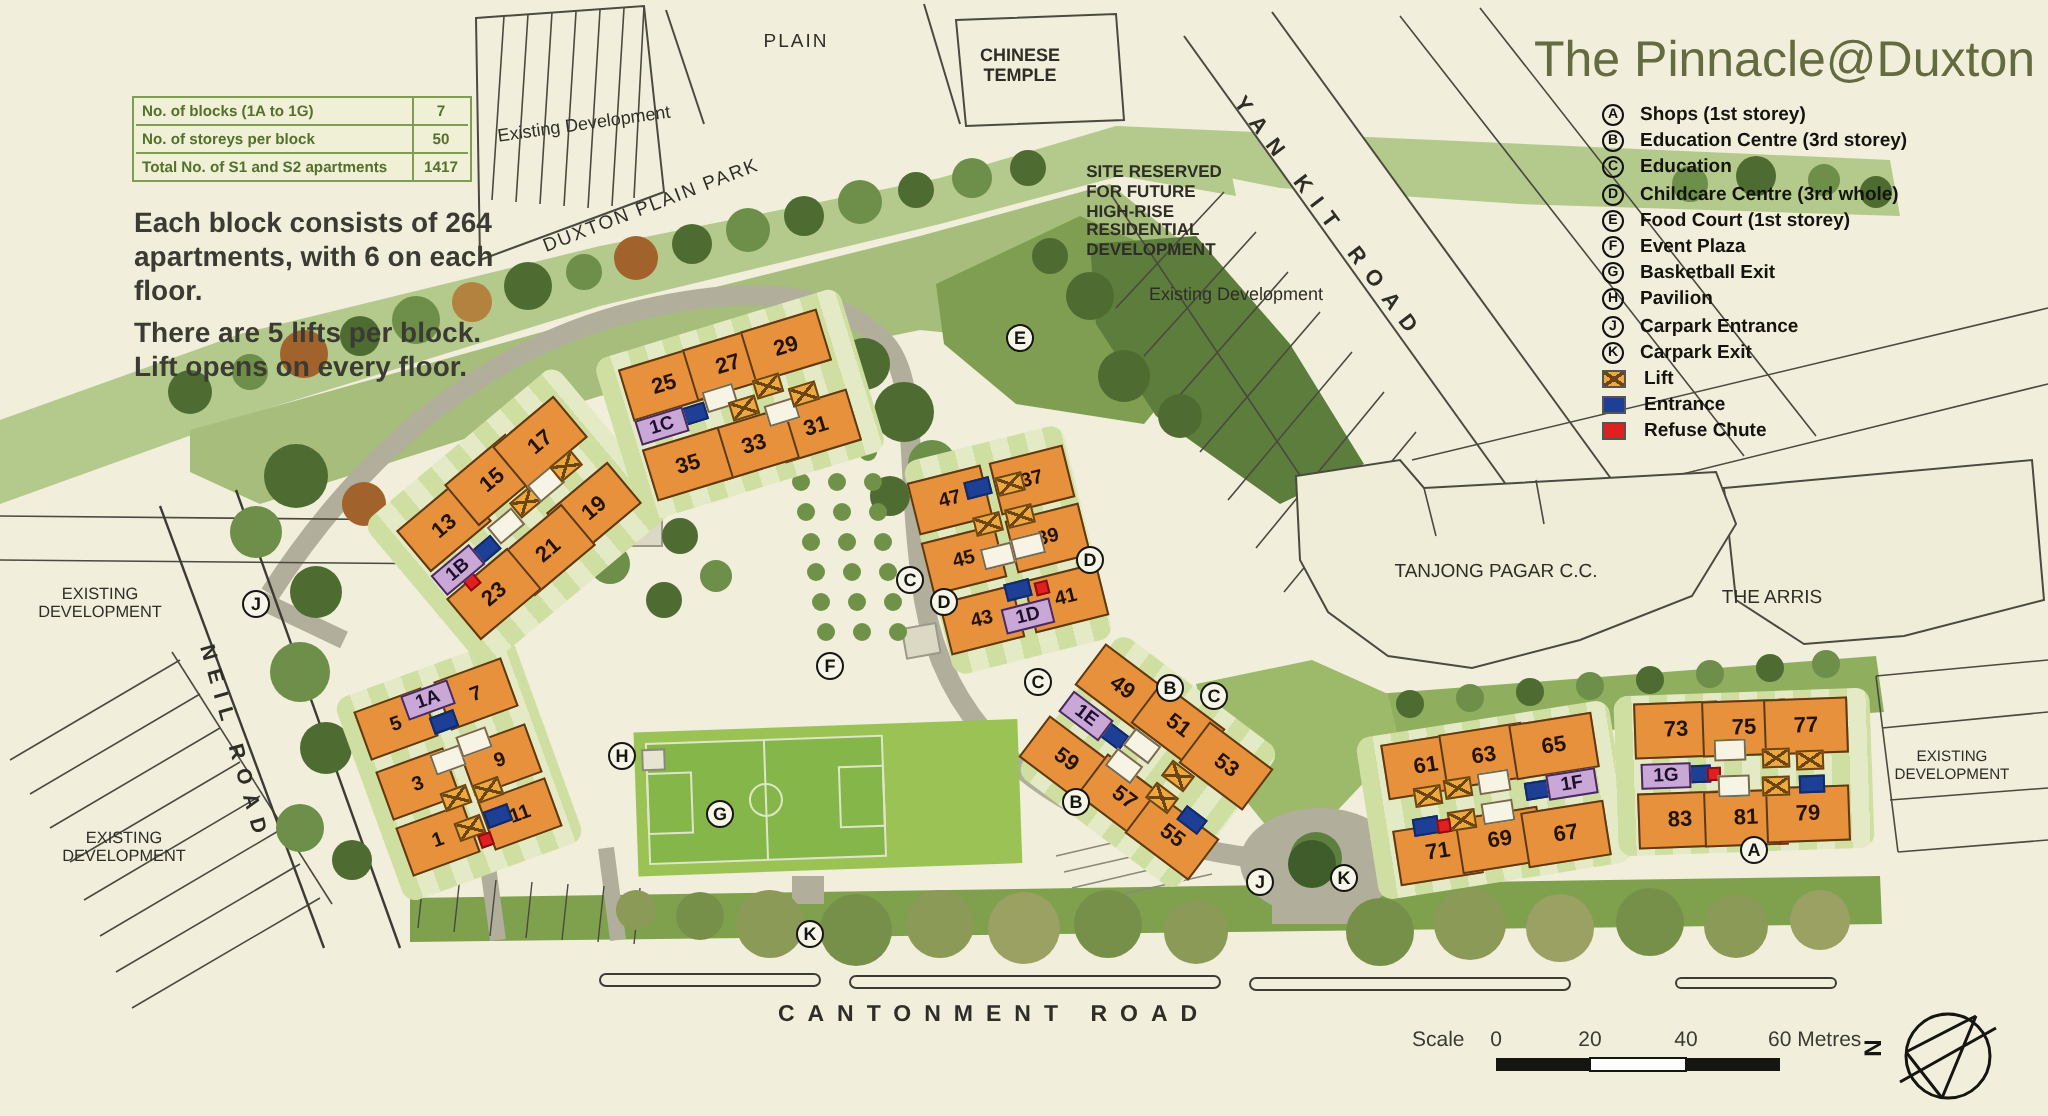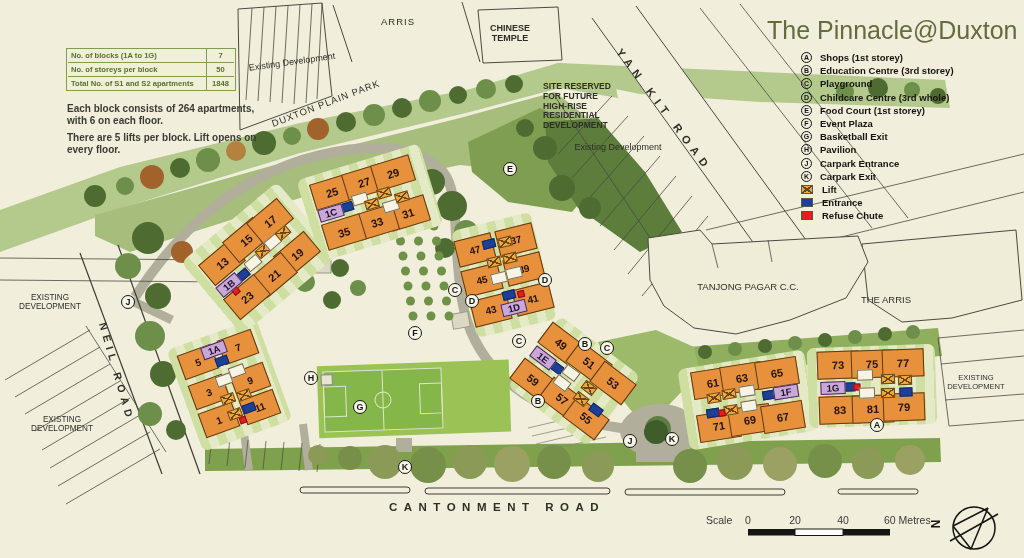--- a/index.html
+++ b/index.html
@@ -41,21 +41,21 @@
   .sw-refuse{background:#e02020;}
   .lg-label{font-size:9.5px;font-weight:bold;color:#15130e;white-space:nowrap;text-align:right;}
   #details{position:absolute;left:66px;top:48px;width:168px;border:1px solid #7f9c52;
         background:#f0f0d6;z-index:60;color:#55702e;font-weight:bold;}
   #details .hdr{font-size:8px;text-align:center;letter-spacing:.5px;padding:2px 0;
         border:1px solid #7f9c52;margin:1px;}
   .dt-row{display:flex;border-top:1px solid #7f9c52;margin:0 1px;}
   .dt-row:first-of-type{border-top:none;}
   .dt-label{flex:1;font-size:7.6px;padding:2px 3px;}
   .dt-value{width:27px;border-left:1px solid #7f9c52;font-size:7.6px;padding:2px 0;text-align:center;}
-  #notes{position:absolute;left:67px;top:103px;width:192px;z-index:60;font-size:10px;
+  #notes{position:absolute;left:67px;top:103px;width:192px;z-index:60;font-size:14px;
         font-weight:bold;color:#3b3b33;line-height:1.2;}
   #notes .note{margin-bottom:5px;}
   .scale-txt{position:absolute;z-index:60;font-size:10.5px;color:#3a3a32;}
   #north{position:absolute;left:932px;top:517px;z-index:60;font-size:12px;font-weight:bold;
         color:#151512;transform:rotate(-90deg);}
 </style>
 </head>
 <body>
 
 <div id="stage">
@@ -230,21 +230,21 @@
       <div class="lg-row">
         <div class="lg-sym">A</div>
         <div class="lg-label">Shops (1st storey)</div>
       </div>
       <div class="lg-row">
         <div class="lg-sym">B</div>
         <div class="lg-label">Education Centre (3rd storey)</div>
       </div>
       <div class="lg-row">
         <div class="lg-sym">C</div>
-        <div class="lg-label">Playground</div>
+        <div class="lg-label">Education</div>
       </div>
       <div class="lg-row">
         <div class="lg-sym">D</div>
         <div class="lg-label">Childcare Centre (3rd whole)</div>
       </div>
       <div class="lg-row">
         <div class="lg-sym">E</div>
         <div class="lg-label">Food Court (1st storey)</div>
       </div>
       <div class="lg-row">
@@ -286,38 +286,38 @@
         <div class="dt-row">
           <div class="dt-label">No. of blocks (1A to 1G)</div>
           <div class="dt-value">7</div>
         </div>
         <div class="dt-row">
           <div class="dt-label">No. of storeys per block</div>
           <div class="dt-value">50</div>
         </div>
         <div class="dt-row">
           <div class="dt-label">Total No. of S1 and S2 apartments</div>
-          <div class="dt-value">1848</div>
+          <div class="dt-value">1417</div>
         </div>
       </div>
   </div>
 
   <div id="notes">
       <div class="note">Each block consists of 264 apartments, with 6 on each floor.</div>
       <div class="note">There are 5 lifts per block. Lift opens on every floor.</div>
     </div>
 
   <span class="scale-txt" id="scale-word" style="left:706px;top:514px;">Scale</span>
   <span class="scale-txt" style="left:748px;top:514px;transform:translateX(-50%);">0</span>
   <span class="scale-txt" style="left:795px;top:514px;transform:translateX(-50%);">20</span>
   <span class="scale-txt" style="left:843px;top:514px;transform:translateX(-50%);">40</span>
   <span class="scale-txt" style="left:884px;top:514px;">60 Metres</span>
   <span id="north">N</span>
 
-<div class="area-label" style="left: 398px; top: 22px; font-size: 9.5px; transform: translate(-50%, -50%) rotate(0deg); letter-spacing: 1px;">ARRIS</div>
+<div class="area-label" style="left: 398px; top: 22px; font-size: 9.5px; transform: translate(-50%, -50%) rotate(0deg); letter-spacing: 1px;">PLAIN</div>
     <div class="area-label" style="left: 510px; top: 33px; font-size: 9px; transform: translate(-50%, -50%) rotate(0deg); font-weight: bold;">CHINESE
 TEMPLE</div>
     <div class="area-label" style="left: 292px; top: 62px; font-size: 9px; transform: translate(-50%, -50%) rotate(-8deg);">Existing Development</div>
     <div class="area-label" style="left: 326px; top: 104px; font-size: 9.5px; transform: translate(-50%, -50%) rotate(-21deg); letter-spacing: 1px;">DUXTON PLAIN PARK</div>
     <div class="area-label" style="left: 577px; top: 106px; font-size: 8.5px; transform: translate(-50%, -50%) rotate(0deg); font-weight: bold; text-align: left;">SITE RESERVED
 FOR FUTURE
 HIGH-RISE
 RESIDENTIAL
 DEVELOPMENT</div>
     <div class="area-label" style="left: 664px; top: 110px; font-size: 11px; transform: translate(-50%, -50%) rotate(53deg); font-weight: bold; letter-spacing: 6px;">YAN KIT ROAD</div>

